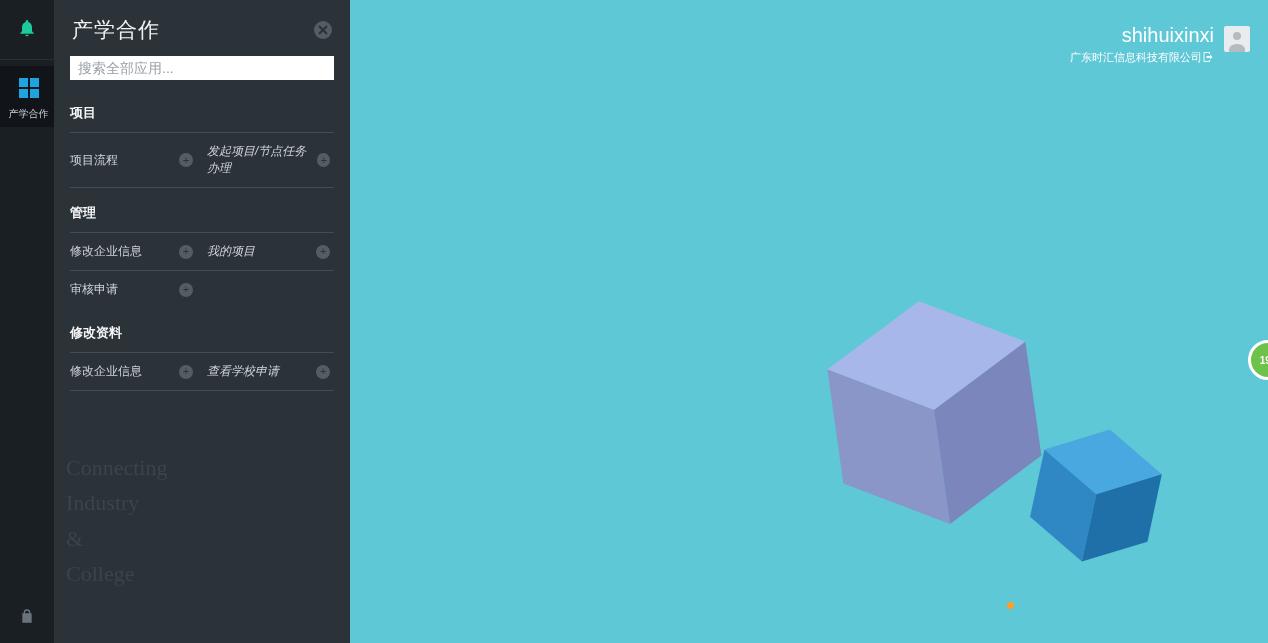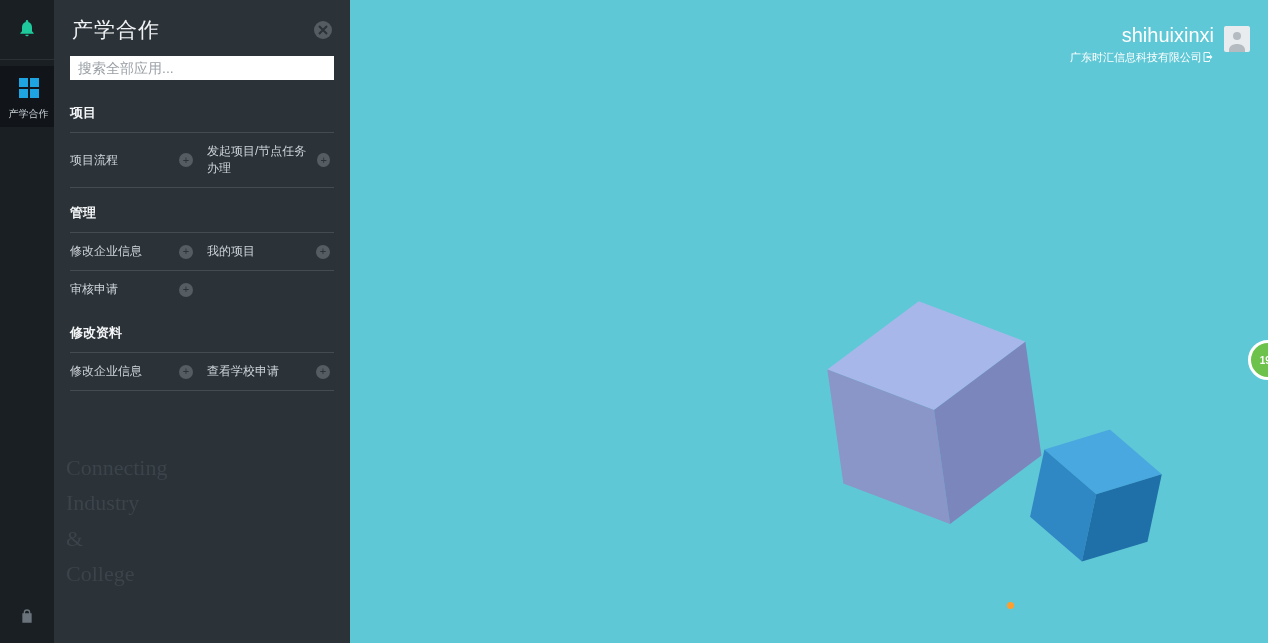--- a/index.html
+++ b/index.html
@@ -58,21 +58,21 @@
     border-bottom: 1px solid #444b51;
   }
   .row {
     display: flex; align-items: stretch;
     border-bottom: 1px solid #444b51;
   }
   .row .item {
     flex: 1; display: flex; align-items: center; justify-content: space-between;
     padding: 10px 4px 10px 0; cursor: pointer; color: #cfd5da;
   }
-  .row .item + .item { padding-left: 10px; }
+  .row .item + .item { padding-left: 10px; font-style: italic; }
   .plus {
     width: 14px; height: 14px; border-radius: 50%;
     background: #555c62; display: flex; align-items: center; justify-content: center;
     color: #2b3238; font-size: 11px; line-height: 1;
   }
   .row.noborder { border-bottom: none; }
 
   .slogan {
     position: absolute; left: 12px; bottom: 52px;
     color: #3c444b; font-family: "Comic Sans MS", "Segoe Script", cursive;

